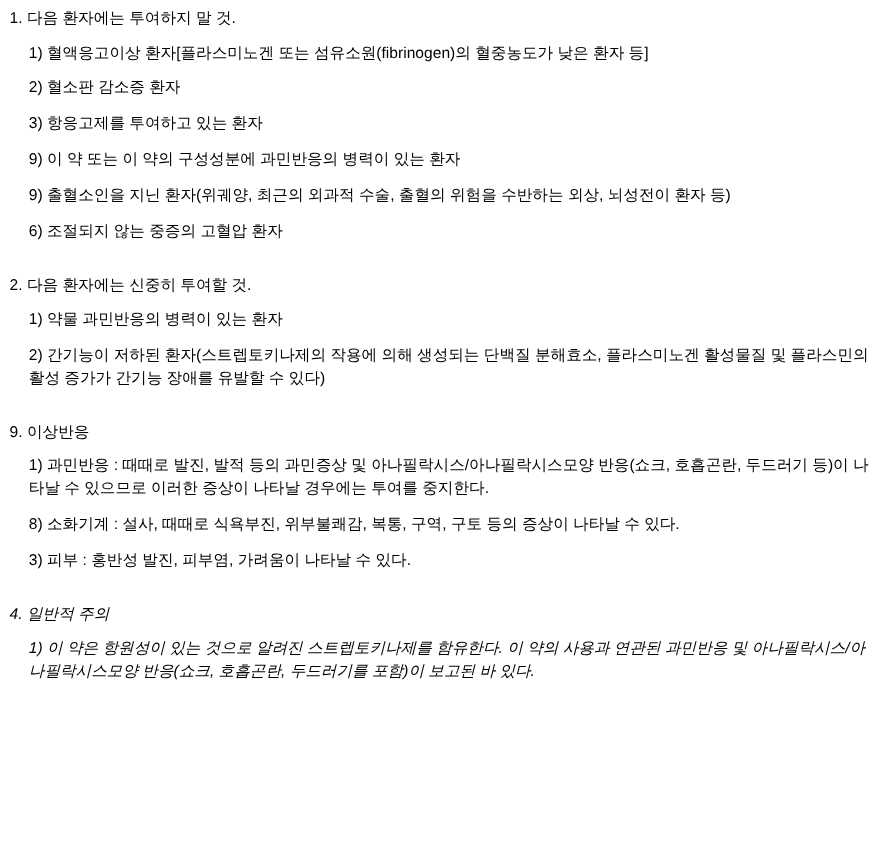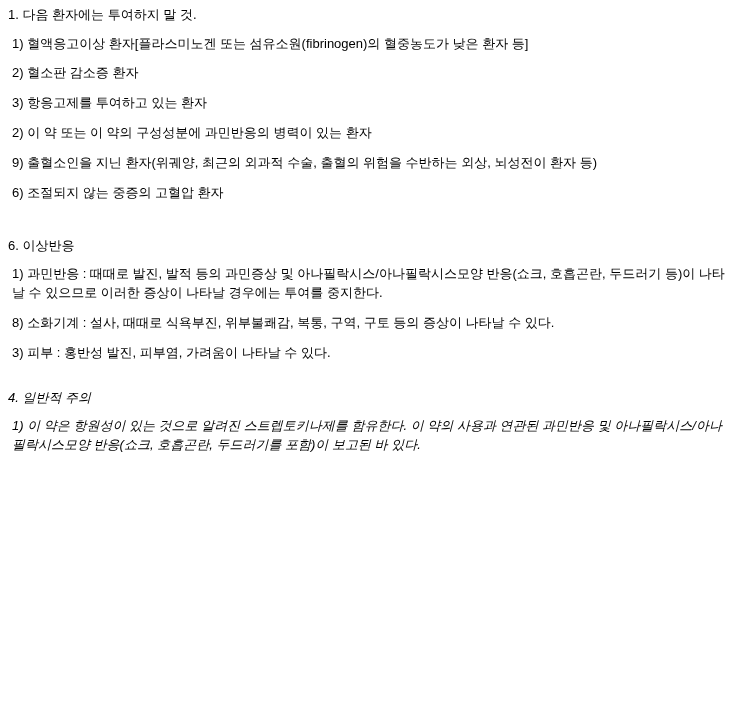--- a/index.html
+++ b/index.html
@@ -34,21 +34,21 @@
     font-style: italic;
   }
   .sec-title {
     margin: 0 0 11px 0;
     font-size: 13px;
     font-weight: normal;
     line-height: 1.35;
     white-space: pre-wrap;
   }
   .item {
-    margin: 0 0 11px 4px;
+    margin: 0 0 11px 16px;
     font-size: 13px;
     line-height: 1.45;
     white-space: pre-wrap;
     text-align: left;
   }
   .item:last-child {
     margin-bottom: 0;
   }
   .gap-lg {
     height: 8px;
@@ -58,32 +58,37 @@
 <body>
 
 <div class="page">
   <div class="doc">
 
     <div class="section">
       <p class="sec-title">1. 다음 환자에는 투여하지 말 것.</p>
       <p class="item">1) 혈액응고이상 환자[플라스미노겐 또는 섬유소원(fibrinogen)의 혈중농도가 낮은 환자 등]</p>
       <p class="item">2) 혈소판 감소증 환자</p>
       <p class="item">3) 항응고제를 투여하고 있는 환자</p>
-      <p class="item">2) 이 약 또는 이 약의 구성성분에 과민반응의 병력이 있는 환자</p>
+      <p class="item">9) 이 약 또는 이 약의 구성성분에 과민반응의 병력이 있는 환자</p>
       <p class="item">9) 출혈소인을 지닌 환자(위궤양, 최근의 외과적 수술, 출혈의 위험을 수반하는 외상, 뇌성전이 환자 등)</p>
       <p class="item">6) 조절되지 않는 중증의 고혈압 환자</p>
     </div>
 
     <div class="gap-lg"></div>
 
+    <div class="section">
+      <p class="sec-title">2. 다음 환자에는 신중히 투여할 것.</p>
+      <p class="item">1) 약물 과민반응의 병력이 있는 환자</p>
+      <p class="item">2) 간기능이 저하된 환자(스트렙토키나제의 작용에 의해 생성되는 단백질 분해효소, 플라스미노겐 활성물질 및 플라스민의 활성 증가가 간기능 장애를 유발할 수 있다)</p>
+    </div>
 
     <div class="gap-lg"></div>
 
     <div class="section">
-      <p class="sec-title">6. 이상반응</p>
+      <p class="sec-title">9. 이상반응</p>
       <p class="item">1) 과민반응 : 때때로 발진, 발적 등의 과민증상 및 아나필락시스/아나필락시스모양 반응(쇼크, 호흡곤란, 두드러기 등)이 나타날 수 있으므로 이러한 증상이 나타날 경우에는 투여를 중지한다.</p>
       <p class="item">8) 소화기계 : 설사, 때때로 식욕부진, 위부불쾌감, 복통, 구역, 구토 등의 증상이 나타날 수 있다.</p>
       <p class="item">3) 피부 : 홍반성 발진, 피부염, 가려움이 나타날 수 있다.</p>
     </div>
 
     <div class="gap-lg"></div>
 
     <div class="section">
       <p class="sec-title">4. 일반적 주의</p>
       <p class="item">1) 이 약은 항원성이 있는 것으로 알려진 스트렙토키나제를 함유한다. 이 약의 사용과 연관된 과민반응 및 아나필락시스/아나필락시스모양 반응(쇼크, 호흡곤란, 두드러기를 포함)이 보고된 바 있다.</p>

